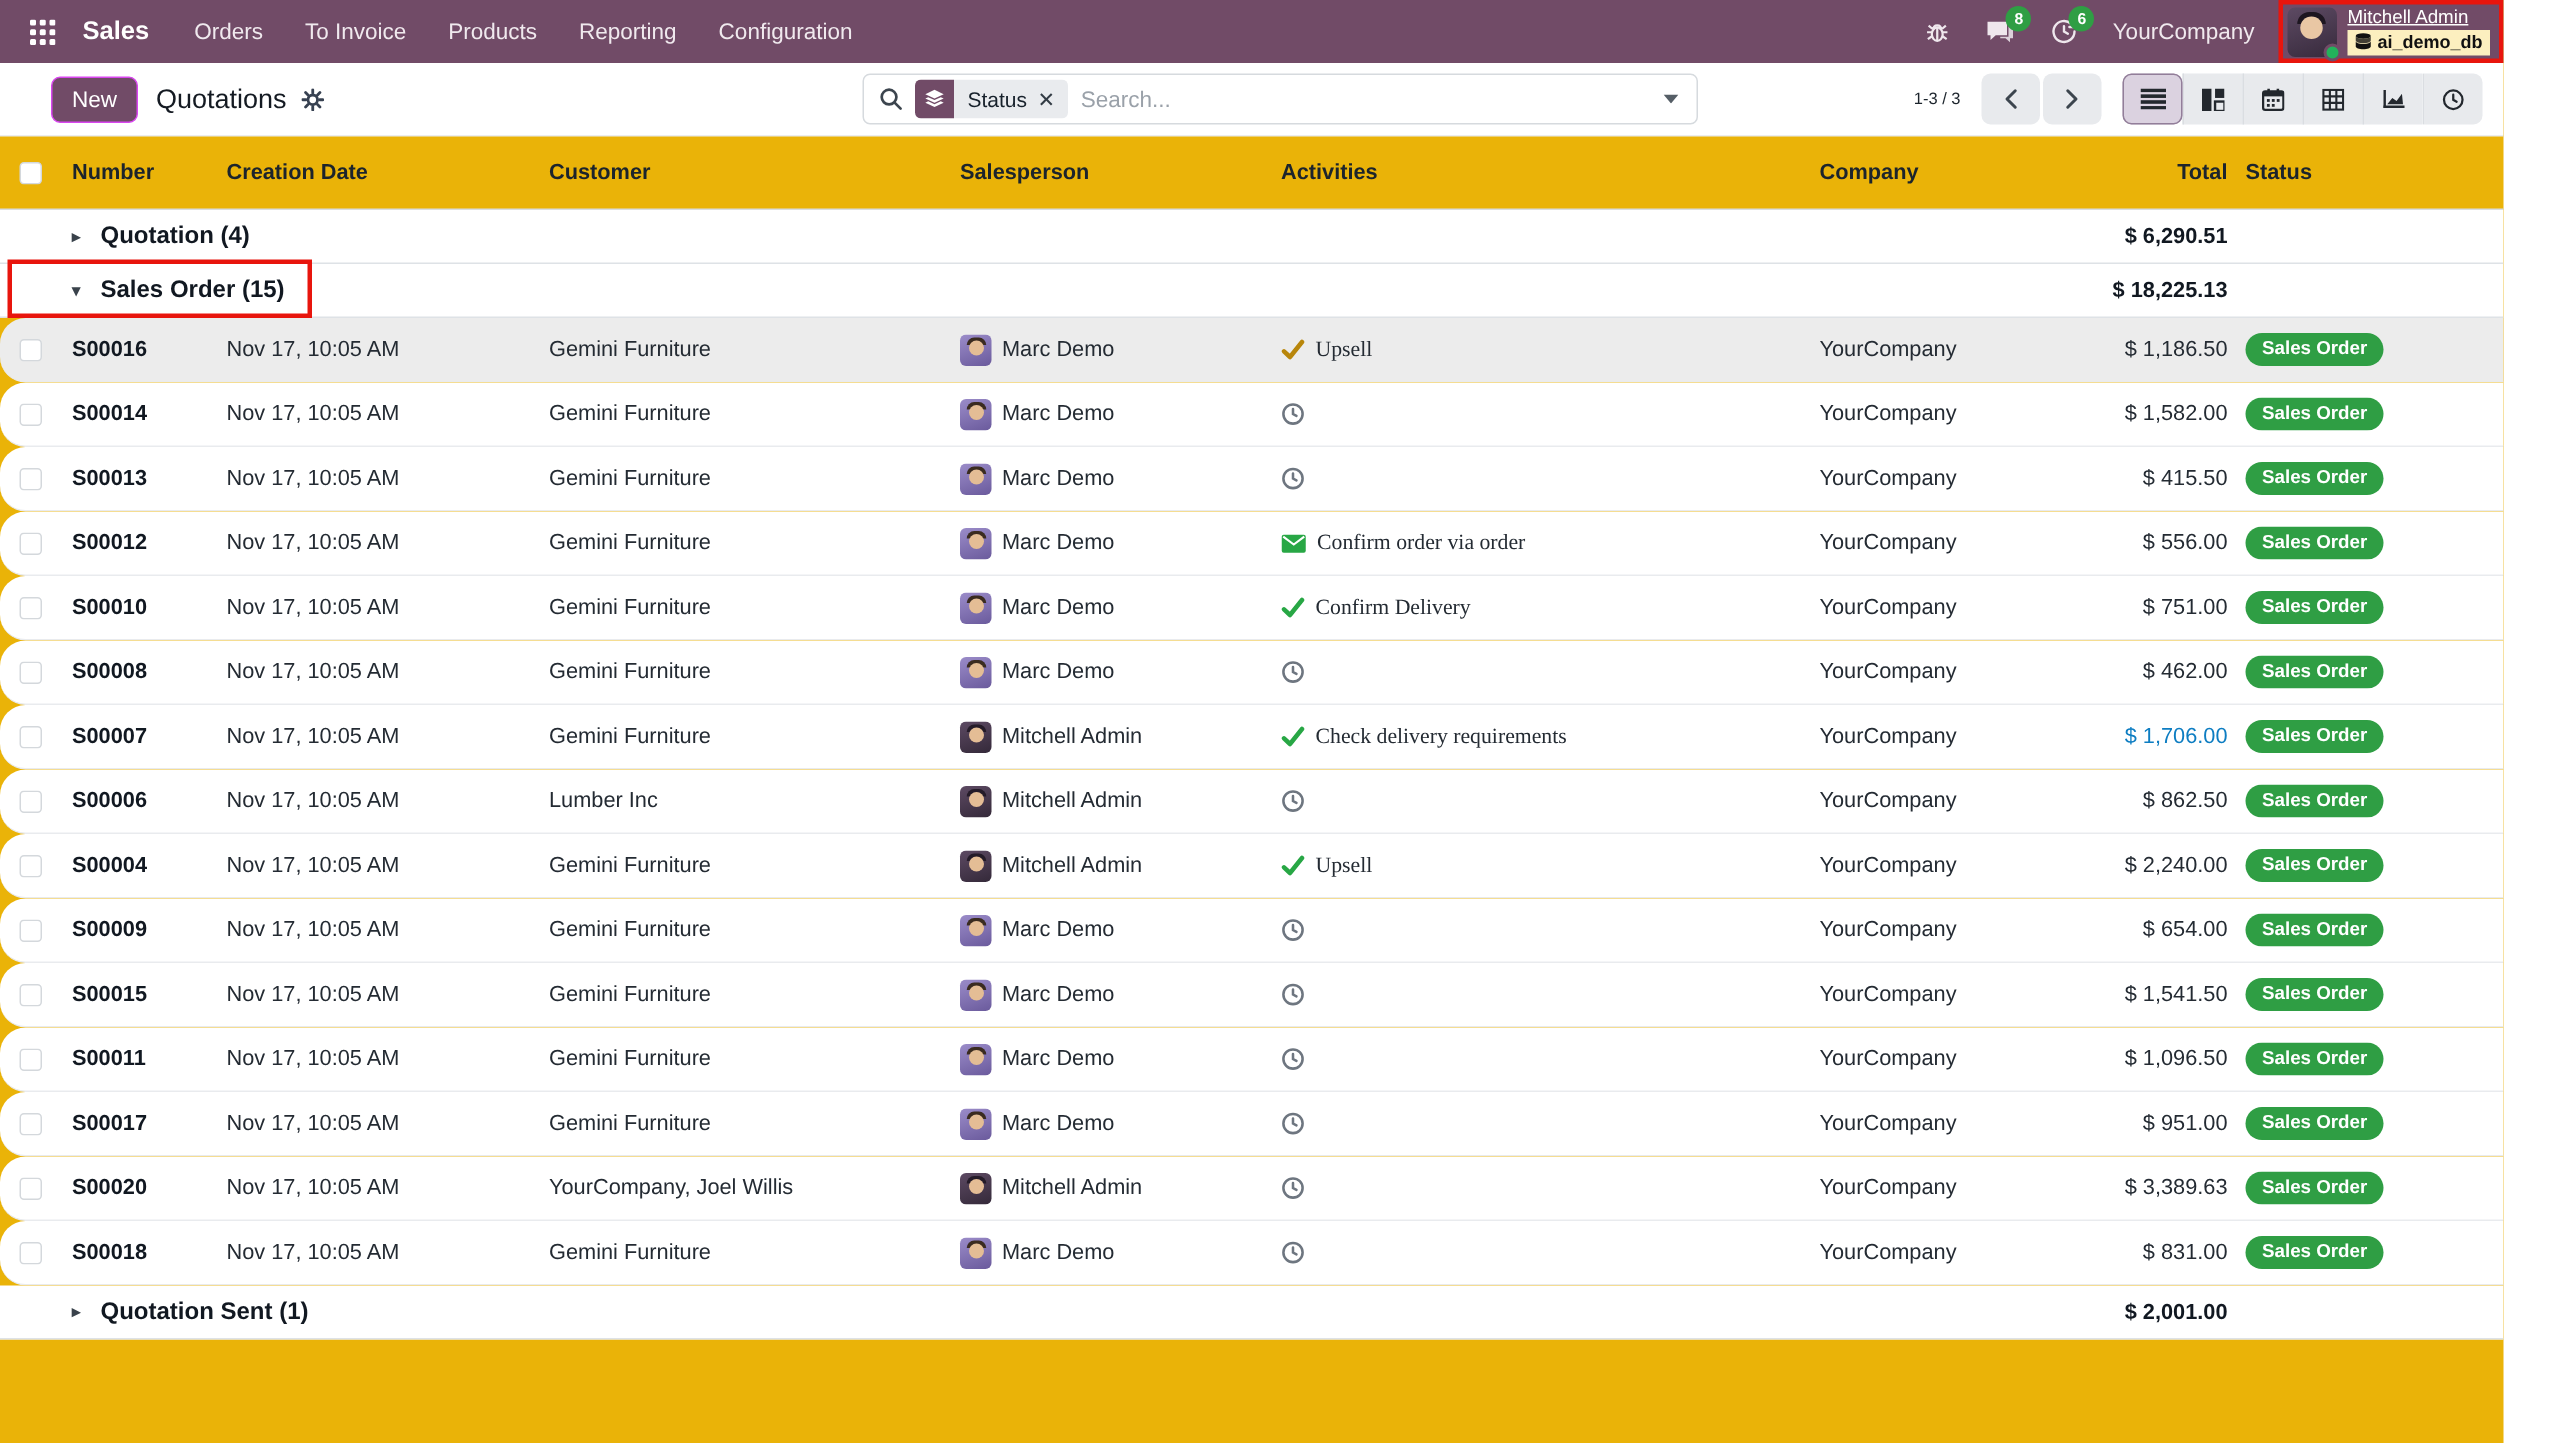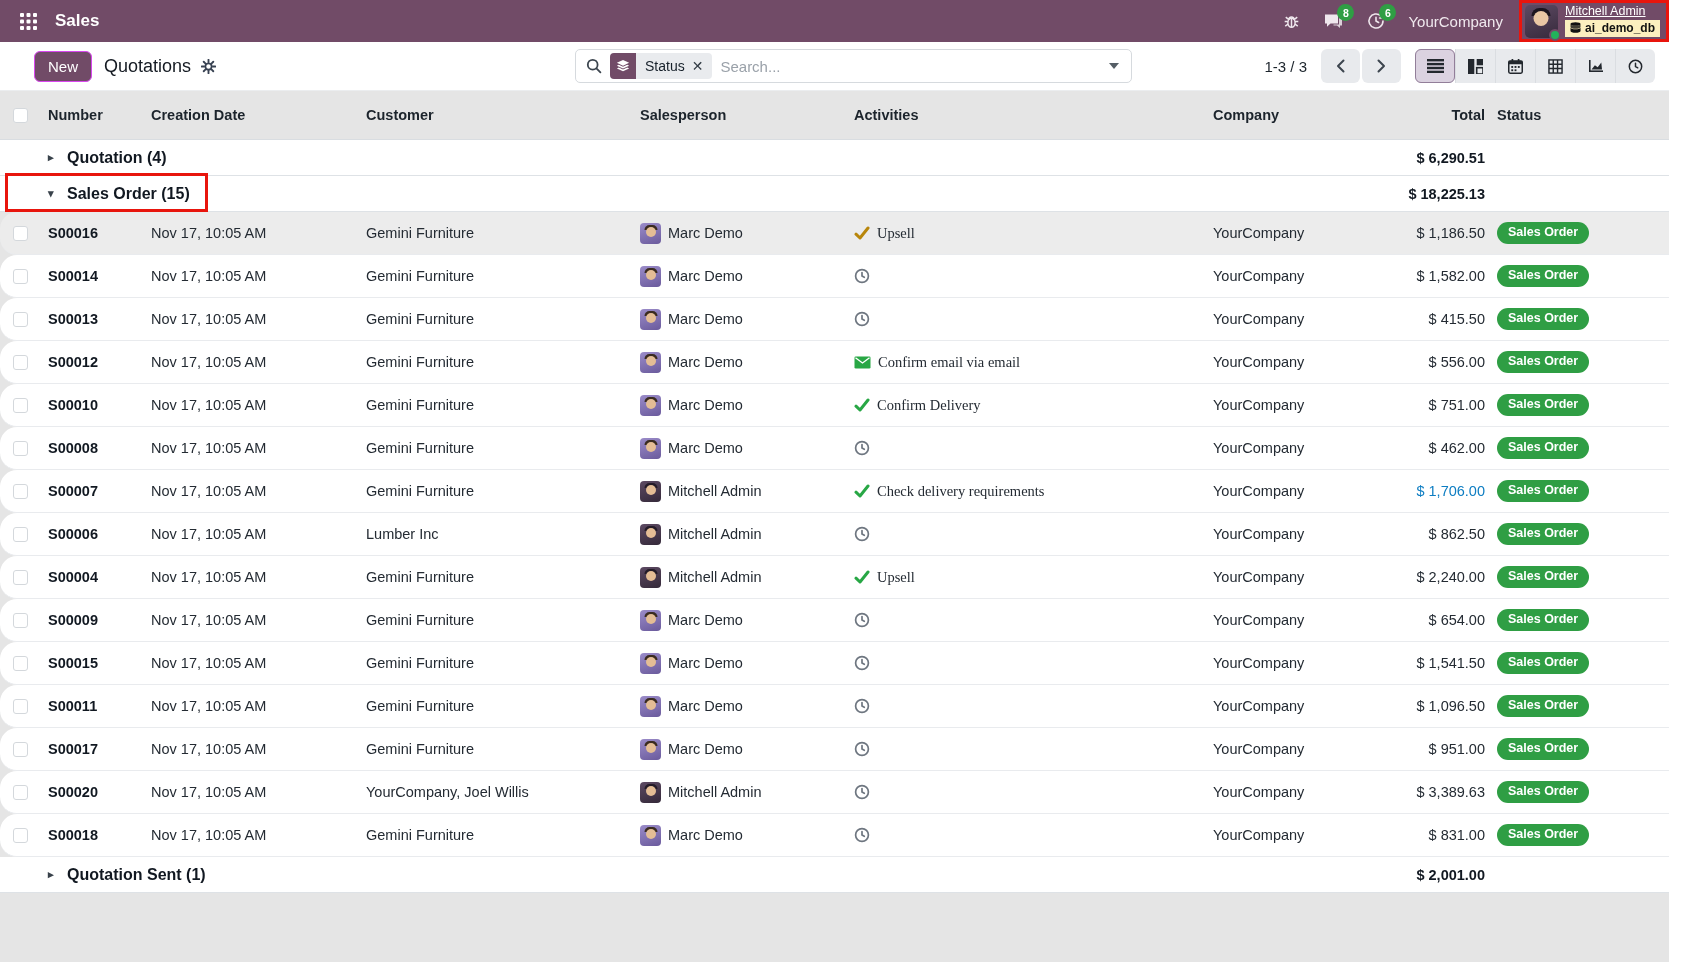--- a/index.html
+++ b/index.html
@@ -1,17 +1,17 @@
 <!DOCTYPE html>
 <html><head>
 <meta charset="utf-8">
 <style>
   * { margin:0; padding:0; box-sizing:border-box; }
   body { font-family:"Liberation Sans", sans-serif; background:#fff; }
-  .screen { width:1669px; height:962px; position:relative; overflow:hidden; background:#e5e5e5; display:flex; flex-direction:column; }
+  .screen { width:1669px; height:962px; position:relative; overflow:hidden; background:#eab308; display:flex; flex-direction:column; }
 
   
   .topbar { height:42px; background:#714B67; color:#f5f0f3; display:flex; align-items:stretch; justify-content:space-between; flex:0 0 auto; }
   .tb-left { display:flex; align-items:center; gap:4px; padding-left:10px; }
   .apps-btn { background:none; border:none; padding:6px 10px; cursor:pointer; display:flex; align-items:center; }
   .app-name { font-size:17px; font-weight:700; color:#fff; padding:0 12px 0 4px; cursor:pointer; }
   .tb-menus { display:flex; align-items:center; }
   .tb-menu { background:none; border:none; color:#f0e9ee; font-family:inherit; font-size:15px; padding:0 14px; height:42px; cursor:pointer; }
   .tb-right { display:flex; align-items:center; gap:2px; }
   .tb-icon-btn { position:relative; background:none; border:none; color:#efe7ed; padding:0 11px; height:42px; cursor:pointer; display:flex; align-items:center; }
@@ -35,21 +35,21 @@
   .gear-btn { background:none; border:none; cursor:pointer; display:flex; align-items:center; padding:2px; }
   .searchbar { position:absolute; left:575px; top:7px; width:557px; height:34px; border:1px solid #d6dade; border-radius:5px; background:#fff; display:flex; align-items:center; padding:0 36px 0 10px; gap:8px; }
   .search-caret { position:absolute; right:0; top:0; width:34px; height:100%; display:flex; align-items:center; justify-content:center; cursor:pointer; background:none; border:none; }
   .facet { display:flex; align-items:stretch; height:26px; border-radius:4px; overflow:hidden; cursor:pointer; flex:0 0 auto; }
   .facet-icon { width:26px; background:#714B67; display:flex; align-items:center; justify-content:center; }
   .facet-body { background:#e9ebee; display:flex; align-items:center; gap:7px; padding:0 9px; font-size:14px; color:#17212b; }
   .facet-x { background:none; border:none; font-size:14px; color:#333c45; cursor:pointer; line-height:1; padding:0; }
   .search-input { border:none; outline:none; flex:1; font-family:inherit; font-size:15px; color:#333; background:transparent; min-width:0; }
   .search-input::placeholder { color:#9aa1a9; }
   .cp-right { display:flex; align-items:center; gap:14px; }
-  .pager-text { font-size:15px; color:#1c242c; }
+  .pager-text { font-size:11px; color:#1c242c; }
   .pager-btns { display:flex; gap:2px; }
   .pager-btn { width:39px; height:34px; border:none; border-radius:6px; background:#e8eaed; cursor:pointer; display:flex; align-items:center; justify-content:center; }
   .view-switcher { display:flex; border-radius:6px; overflow:visible; }
   .view-btn { width:40px; height:34px; border:none; background:#e8eaed; cursor:pointer; display:flex; align-items:center; justify-content:center; border-left:1px solid #dadde1; }
   .view-btn:first-child { border-left:none; border-radius:6px 0 0 6px; }
   .view-btn:last-child { border-radius:0 6px 6px 0; }
   .view-btn.active { background:#dbd2e0; outline:1px solid #927e99; outline-offset:-1px; border-radius:6px; z-index:1; }
 
   
   .table-wrap { display:flex; flex-direction:column; flex:1; overflow:hidden; }
@@ -109,20 +109,27 @@
               <rect x="0" y="6.5" width="4" height="4" rx="1"></rect>
               <rect x="6.5" y="6.5" width="4" height="4" rx="1"></rect>
               <rect x="13" y="6.5" width="4" height="4" rx="1"></rect>
               <rect x="0" y="13" width="4" height="4" rx="1"></rect>
               <rect x="6.5" y="13" width="4" height="4" rx="1"></rect>
               <rect x="13" y="13" width="4" height="4" rx="1"></rect>
             </g>
           </svg>
       </button>
       <span class="app-name">Sales</span>
+      <nav class="tb-menus" id="menus">
+          <button class="tb-menu">Orders</button>
+          <button class="tb-menu">To Invoice</button>
+          <button class="tb-menu">Products</button>
+          <button class="tb-menu">Reporting</button>
+          <button class="tb-menu">Configuration</button>
+        </nav>
     </div>
     <div class="tb-right">
       <button class="tb-icon-btn">
         <svg width="17" height="17" viewBox="0 0 16 16" fill="none" stroke="#efe7ed" stroke-width="1.4">
             <ellipse cx="8" cy="9.2" rx="3.4" ry="4.2"></ellipse>
             <path d="M5.5 6.5c0-1.8 1.1-2.8 2.5-2.8s2.5 1 2.5 2.8M8 5v8.4M4.7 8H1.6M4.7 10.5l-2.6 1.8M4.9 5.8 2.6 3.9M11.3 8h3.1M11.3 10.5l2.6 1.8M11.1 5.8l2.3-1.9"></path>
           </svg>
       </button>
       <button class="tb-icon-btn">
         <svg width="19" height="17" viewBox="0 0 19 16" fill="#efe7ed">
@@ -406,21 +413,21 @@
             </span>
       <span>Marc Demo</span>
     </div>
     <div class="cell act-cell">
       <span class="act-icon green">
               <svg width="17" height="13" viewBox="0 0 17 13">
                 <rect x="0.5" y="0.5" width="16" height="12" rx="1.3" fill="currentColor"></rect>
                 <path d="M1.5 1.8 8.5 7l7-5.2" stroke="#fff" stroke-width="1.4" fill="none"></path>
               </svg>
             </span>
-      <span class="act-label">Confirm email via email</span>
+      <span class="act-label">Confirm order via order</span>
     </div>
     <div class="cell">YourCompany</div>
     <div class="cell total-cell total-amount">$ 556.00</div>
     <div class="cell status-cell"><span class="status-badge">Sales Order</span></div>
     <div class="cell"></div>
   </div>
         <div class="trow row-grid">
     <div class="cell cb-cell">
             <span class="checkbox"></span>
           </div>

